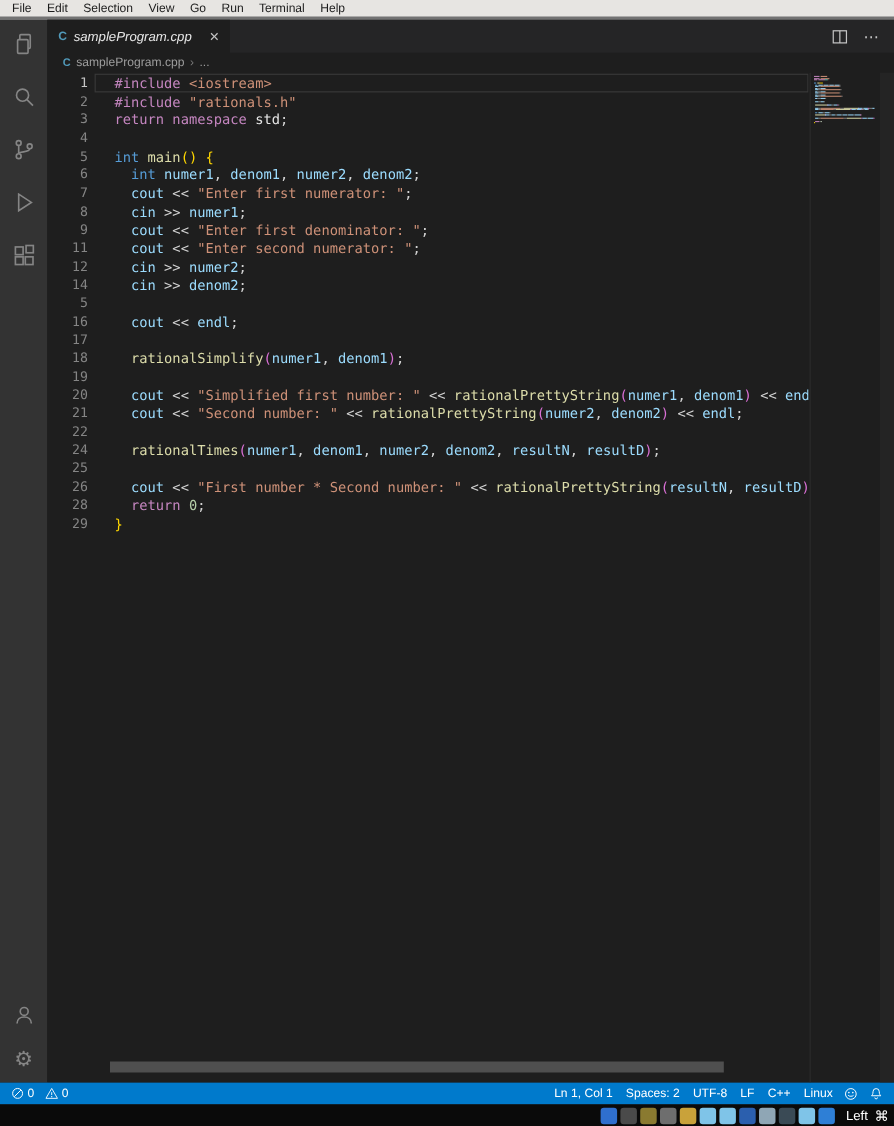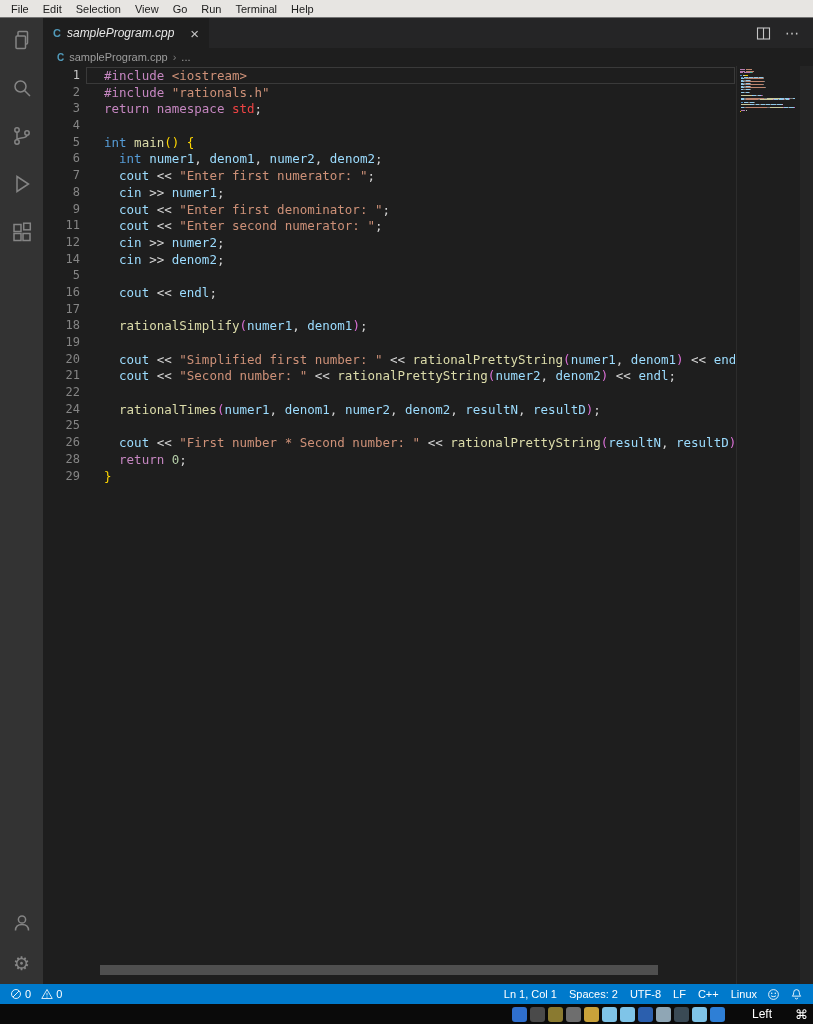--- a/index.html
+++ b/index.html
@@ -1,20 +1,20 @@
 <!DOCTYPE html>
 <html><head>
 <meta charset="utf-8">
 <style>
   * { margin:0; padding:0; box-sizing:border-box; }
   html,body { width:813px; height:1024px; overflow:hidden; background:#1e1e1e;
     font-family:"Liberation Sans", sans-serif; }
 
   
-  .menubar { height:18px; background:#e7e5e2; border-bottom:1px solid #737373;
+  .menubar { height:18px; background:#e7e5e2; border-bottom:3px solid #737373;
     display:flex; align-items:center; padding-left:4px; }
   .menu-item { font-size:11px; color:#1c1c1c; padding:0 7px; cursor:default; }
 
   
   .workbench { display:flex; height:966px; }
 
   .activitybar { width:43px; background:#333333; display:flex; flex-direction:column;
     justify-content:space-between; align-items:center; padding:10px 0 8px; }
   .ab-group { display:flex; flex-direction:column; align-items:center; gap:24px; }
   .ab-group.bottom { gap:18px; }
@@ -51,21 +51,21 @@
   .line-body { flex:1; min-width:0; margin-left:6px; padding-left:17px; border:1px solid transparent; }
   .line-body.current { border-color:#3a3a3a; }
 
   
   .kw  { color:#569cd6; }
   .ctl { color:#c586c0; }
   .str { color:#ce9178; }
   .var { color:#9cdcfe; }
   .fn  { color:#dcdcaa; }
   .num { color:#b5cea8; }
-  .ns  { color:#ef4444; }
+  .ns  { color:#e5e5e5; }
   .b1  { color:#ffd700; }
   .b2  { color:#da70d6; }
 
   
   .minimap-col { position:absolute; top:0; right:13px; bottom:0; width:64px;
     border-left:1px solid #2c2c2c; padding:3px 0 0 3px; }
   .mm-row { display:flex; height:1.5px; }
   .mm-seg { height:1px; display:block; opacity:.9; }
   .mm-seg.str { background:#ce9178; } .mm-seg.var { background:#9cdcfe; }
   .mm-seg.kw  { background:#569cd6; } .mm-seg.ctl { background:#c586c0; }
@@ -82,21 +82,21 @@
   .statusbar { height:20px; background:#007acc; display:flex; align-items:center;
     justify-content:space-between; padding:0 10px; color:#ffffff; font-size:11px; }
   .sb-left, .sb-right { display:flex; align-items:center; gap:10px; }
   .sb-stat { display:inline-flex; align-items:center; gap:3px; cursor:pointer; }
   .sb-items { display:inline-flex; align-items:center; gap:12px; }
   .sb-item { cursor:pointer; }
   .sb-icon { display:inline-flex; align-items:center; cursor:pointer; }
 
   
   .taskbar { height:20px; background:#0a0a0a; display:flex; align-items:center;
-    justify-content:flex-end; gap:20px; padding:0 5px; }
+    justify-content:flex-end; gap:3px; padding:0 5px; }
   .tb-icons { display:inline-flex; align-items:center; gap:3px; }
   .tb-icon { width:15px; height:15px; border-radius:3px; display:inline-block; cursor:pointer; }
   .tb-label { color:#ffffff; font-size:12px; margin-left:7px; cursor:pointer; }
   .tb-cmd { color:#ffffff; font-size:13px; margin-left:3px; cursor:pointer; }
 </style>
 </head>
 <body>
 
 <div class="menubar">
     <span class="menu-item">File</span>

